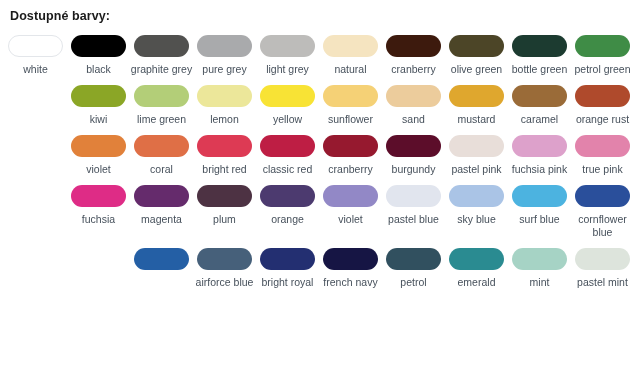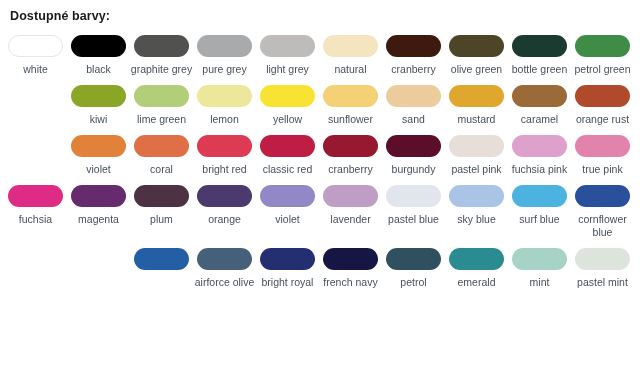--- a/index.html
+++ b/index.html
@@ -219,24 +219,20 @@
         </div>
         <div class="color-cell">
           <div class="swatch" style="background: rgb(76, 58, 111);"></div>
           <div class="swatch-label">orange</div>
         </div>
         <div class="color-cell">
           <div class="swatch" style="background: rgb(146, 136, 198);"></div>
           <div class="swatch-label">violet</div>
         </div>
         <div class="color-cell">
-          <div class="swatch" style="background: rgb(191, 158, 197);"></div>
-          <div class="swatch-label">lavender</div>
-        </div>
-        <div class="color-cell">
           <div class="swatch" style="background: rgb(225, 229, 238);"></div>
           <div class="swatch-label">pastel blue</div>
         </div>
         <div class="color-cell">
           <div class="swatch" style="background: rgb(170, 196, 230);"></div>
           <div class="swatch-label">sky blue</div>
         </div>
         <div class="color-cell">
           <div class="swatch" style="background: rgb(76, 179, 224);"></div>
           <div class="swatch-label">surf blue</div>
@@ -245,21 +241,21 @@
           <div class="swatch" style="background: rgb(42, 79, 155);"></div>
           <div class="swatch-label">cornflower blue</div>
         </div>
       </div>
       <div class="color-row">
         <div class="color-cell">
           <div class="swatch" style="background: rgb(36, 95, 165);"></div>
         </div>
         <div class="color-cell">
           <div class="swatch" style="background: rgb(70, 96, 122);"></div>
-          <div class="swatch-label">airforce olive</div>
+          <div class="swatch-label">airforce blue</div>
         </div>
         <div class="color-cell">
           <div class="swatch" style="background: rgb(35, 47, 113);"></div>
           <div class="swatch-label">bright royal</div>
         </div>
         <div class="color-cell">
           <div class="swatch" style="background: rgb(22, 21, 68);"></div>
           <div class="swatch-label">french navy</div>
         </div>
         <div class="color-cell">

